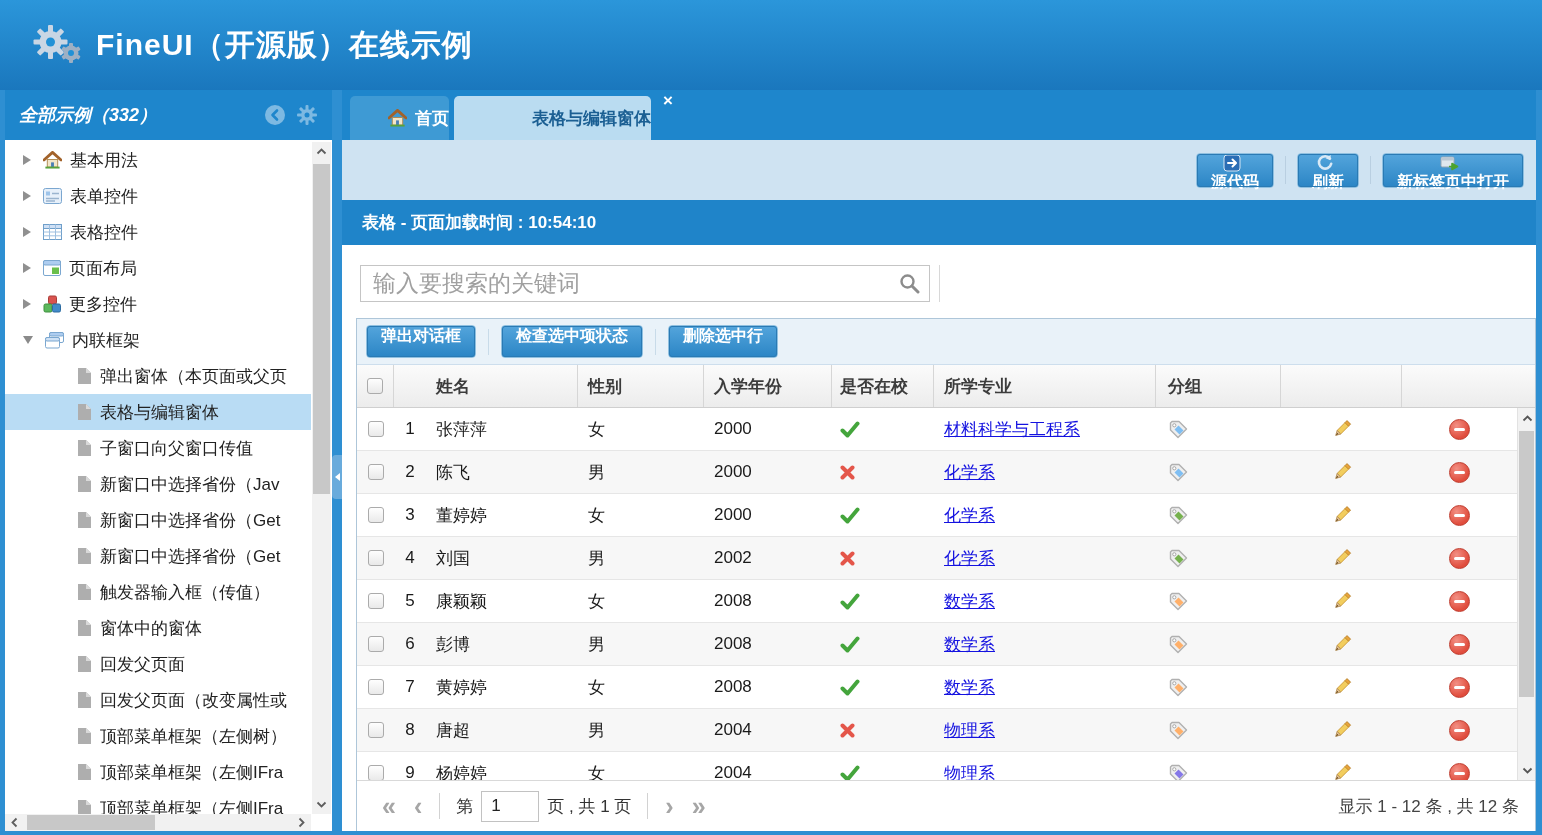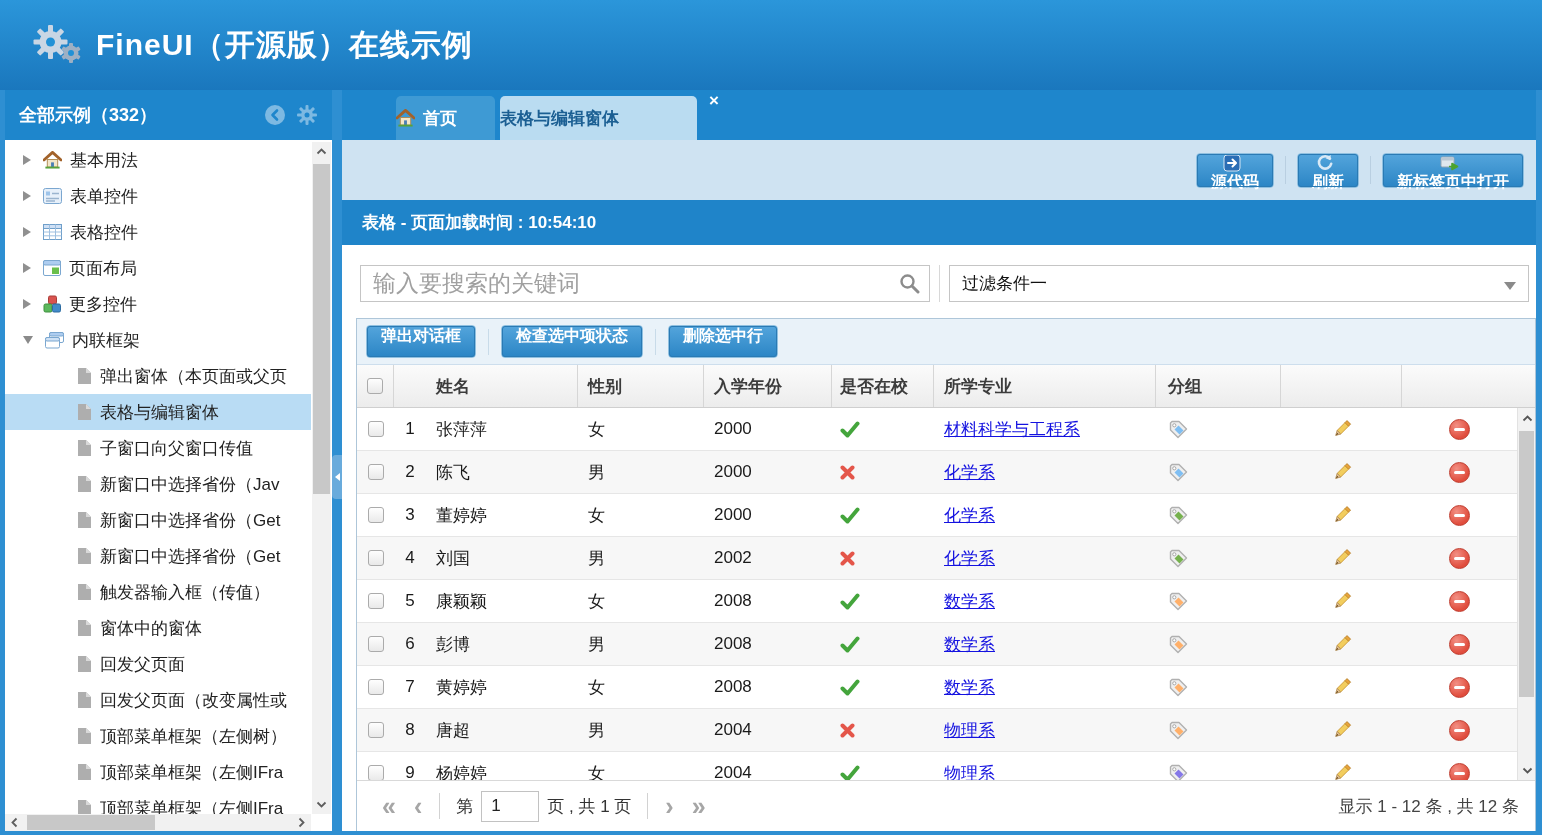--- a/index.html
+++ b/index.html
@@ -6,21 +6,21 @@
   html,body { width:1542px; height:835px; overflow:hidden; }
   body { font-family:"Liberation Sans","DejaVu Sans",sans-serif; background:#2e8fd2; position:relative; }
 
   
   .app-header { position:absolute; left:0; top:0; width:1542px; height:90px;
     background:linear-gradient(180deg,#2b96da,#1a77bd); display:flex; align-items:center; padding-left:28px; }
   .app-title { color:#fff; font-size:30px; font-weight:bold; margin-left:12px; letter-spacing:1px; }
 
   
   .sidebar { position:absolute; left:5px; top:90px; width:327px; height:741px; background:#fff; }
-  .sidebar-header { height:50px; background:#1e86cc; display:flex; align-items:center; padding:0 14px; }
+  .sidebar-header { height:50px; background:#1e86cc; display:flex; align-items:center; padding:0 14px;font-style:italic; }
   .sidebar-title { color:#fff; font-size:18px; font-weight:bold; flex:1; }
   .sb-hicon { width:22px; height:22px; margin-left:10px; cursor:pointer; }
   .sidebar-body { position:relative; height:691px; background:#fff; overflow:hidden; }
   .tree { position:absolute; left:0; top:2px; width:306px; }
   .titem,.citem { height:36px; display:flex; align-items:center; cursor:pointer; white-space:nowrap; overflow:hidden; }
   .titem .arrow { width:0; height:0; margin-left:18px; }
   .arrow.right { border-left:8px solid #909090; border-top:5px solid transparent; border-bottom:5px solid transparent; }
   .arrow.down  { border-top:8px solid #8a8a8a; border-left:5px solid transparent; border-right:5px solid transparent; }
   .titem .ticon { margin-left:12px; display:inline-flex; }
   .titem .tlabel { margin-left:8px; font-size:17px; color:#222; }
@@ -36,21 +36,21 @@
   .sb-hscroll .thumb { position:absolute; left:22px; top:1px; width:128px; height:15px; background:#c8c8c8; cursor:pointer; }
 
   
   .splitter { position:absolute; left:332px; top:90px; width:10px; height:741px; background:#2e8fd2; }
   .split-handle { position:absolute; left:0; top:365px; width:10px; height:44px; background:#69abdc; border-radius:4px 0 0 4px; cursor:pointer; display:flex; align-items:center; justify-content:center; }
   .split-handle::before { content:""; width:0; height:0; border-right:5px solid #fff; border-top:4px solid transparent; border-bottom:4px solid transparent; }
 
   
   .main { position:absolute; left:342px; top:90px; width:1194px; height:741px; background:#fff; }
   .tabbar { position:relative; height:50px; background:#1e86cc; }
-  .tab { position:absolute; top:6px; height:44px; border-radius:5px 5px 0 0; display:flex; align-items:center; justify-content:flex-start; cursor:pointer;margin-left:46px; }
+  .tab { position:absolute; top:6px; height:44px; border-radius:5px 5px 0 0; display:flex; align-items:center; justify-content:flex-end; cursor:pointer; }
   .tab-home { left:8px; width:99px; background:#3e9ad4; }
   .tab-home .tab-label { color:#fff; font-size:17px; font-weight:bold; margin-left:8px; }
   .tab-active { left:112px; width:197px; background:#badcf1; }
   .tab-active .tab-label { color:#1b5f93; font-size:17px; font-weight:bold; }
   .tab-close { position:absolute; right:-26px; top:-4px; width:18px; height:18px; color:#fff; font-size:17px; font-weight:bold; text-align:center; line-height:18px; cursor:pointer; }
   .tab-close::before { content:"×"; }
 
   .subtoolbar { height:60px; background:#cfe3f2; display:flex; align-items:center; justify-content:flex-end; padding-right:12px; }
   .tbtn { height:35px; background:linear-gradient(180deg,#54a5dc,#2b85c5); border:1px solid #8fc0e0; outline:1px solid #2a7ab4; outline-offset:-2px; border-radius:4px; color:#fff; font-size:16px; font-weight:bold; display:flex; align-items:center; padding:0 14px; cursor:pointer; font-family:inherit;flex-direction:column; }
   .tbtn .bicon { display:inline-flex; margin-right:7px; }
@@ -459,24 +459,20 @@
       <div class="search-box">
         <input type="text" placeholder="输入要搜索的关键词" style="">
         <span class="search-icon">
           <svg width="21" height="21" viewBox="0 0 21 21">
               <circle cx="8.5" cy="8.5" r="6" fill="none" stroke="#8c8c8c" stroke-width="2.4"></circle>
               <path d="M13 13 L19 19" stroke="#8c8c8c" stroke-width="3" stroke-linecap="round"></path>
             </svg>
         </span>
       </div>
       <span class="filter-div"></span>
-      <div class="dropdown">
-        <span class="dd-value">过滤条件一</span>
-        <span class="dd-caret"></span>
-      </div>
     </div>
 
     <div class="grid">
       <div class="grid-toolbar">
         <button class="tbtn gbtn">
             <span>弹出对话框</span>
           </button>
         <span class="gt-div"></span>
         <button class="tbtn gbtn">
             <span>检查选中项状态</span>

